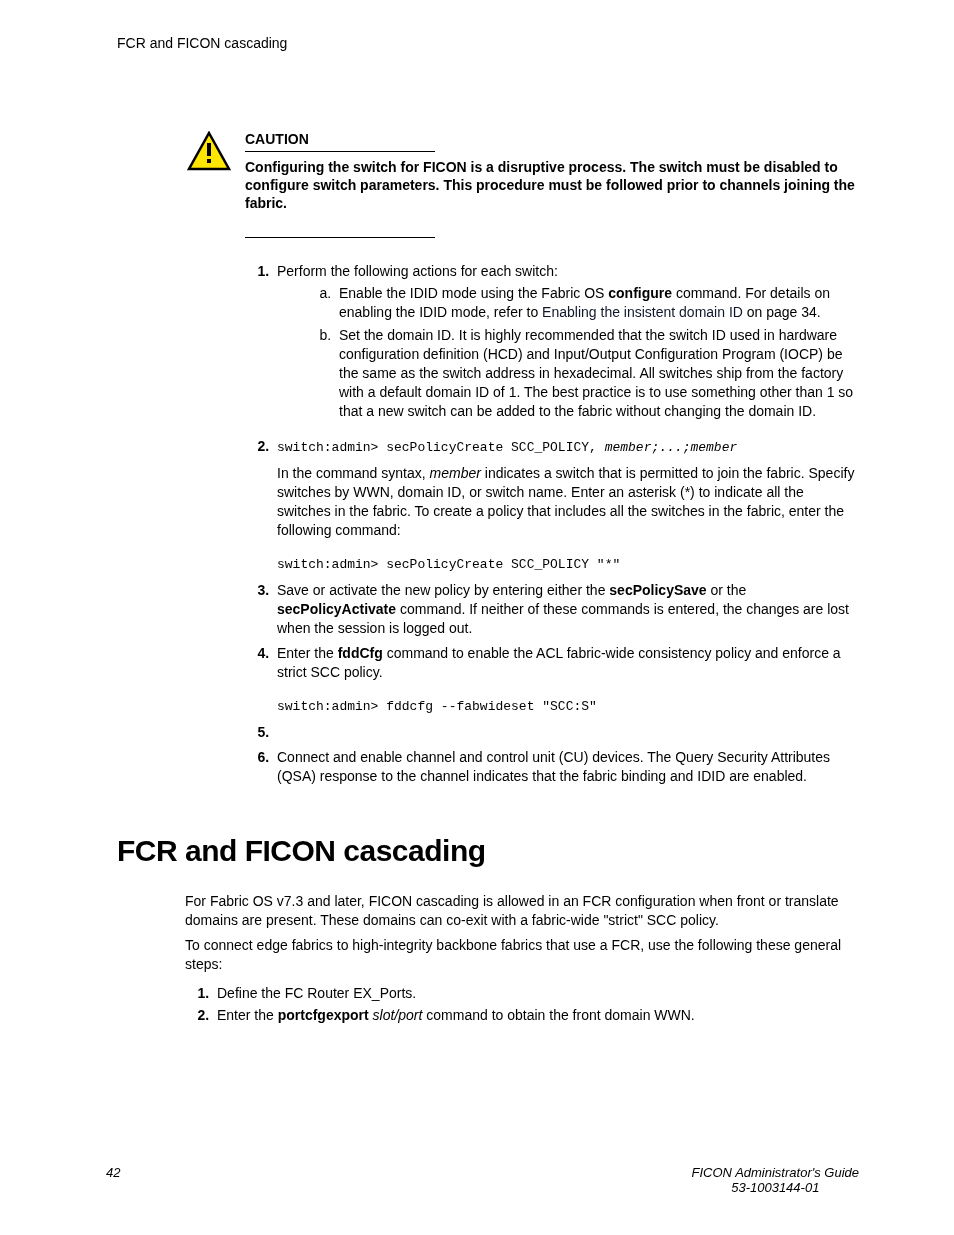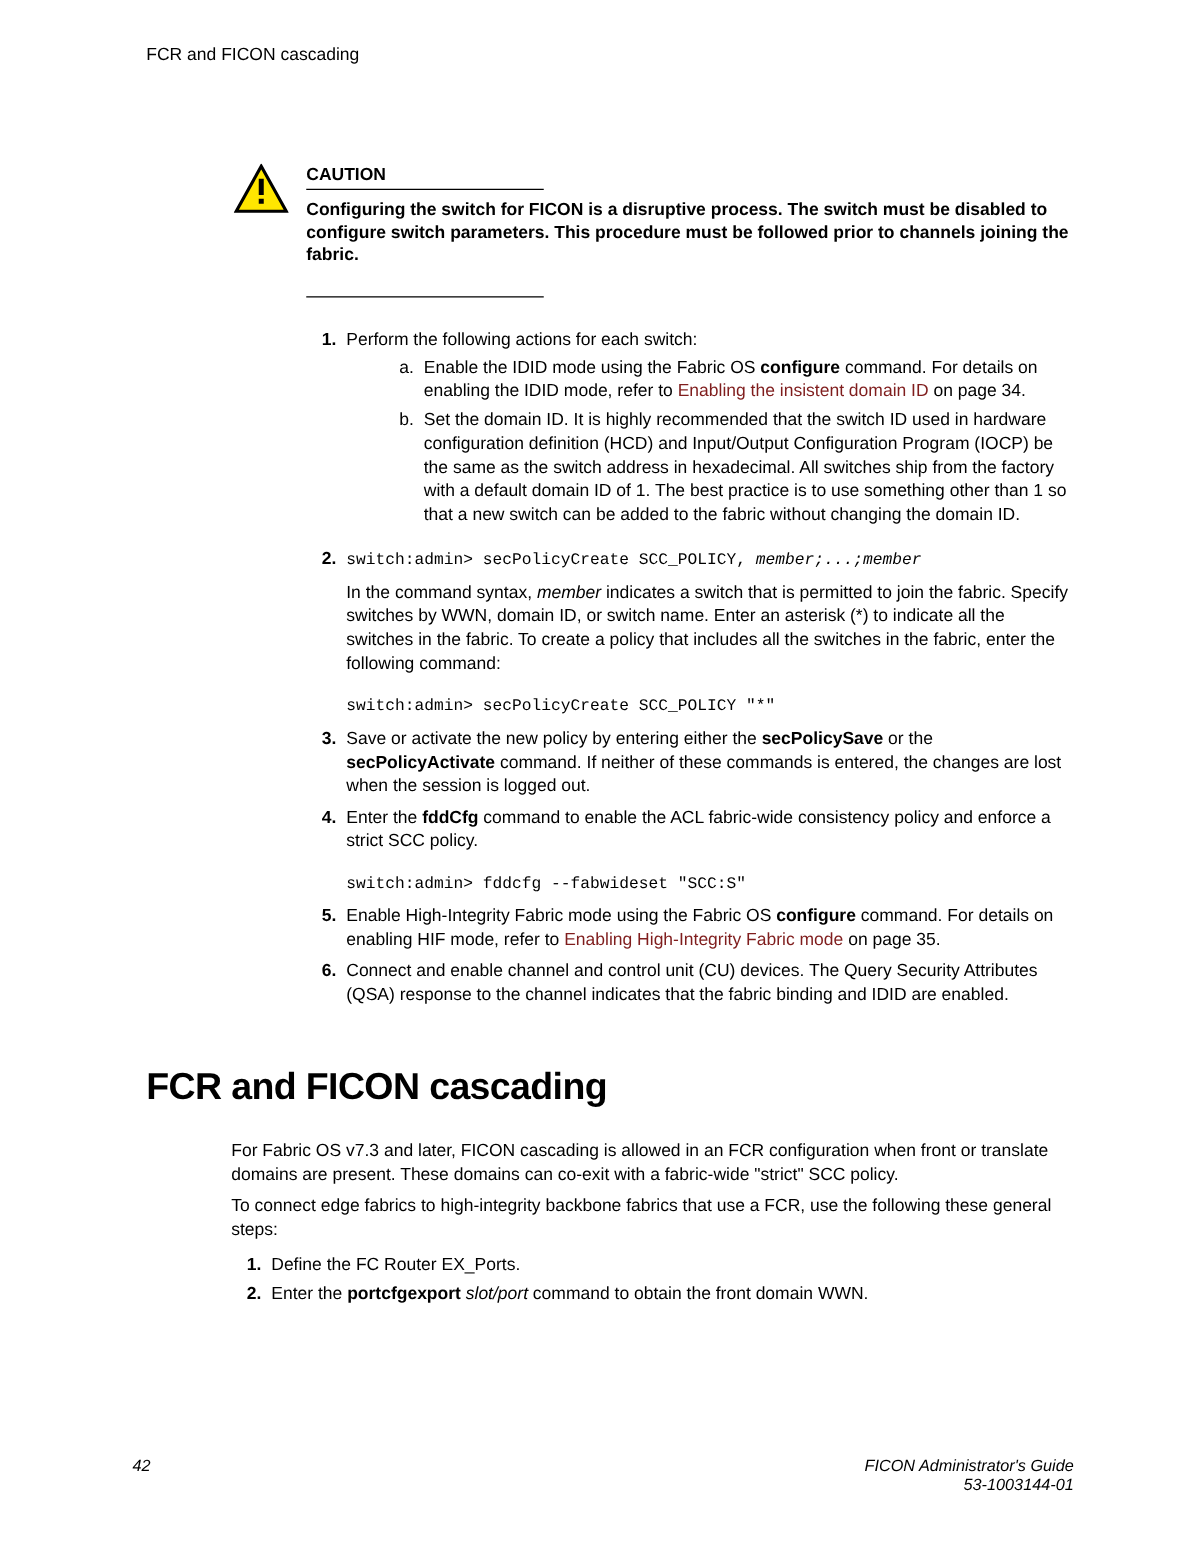--- a/index.html
+++ b/index.html
@@ -74,21 +74,21 @@
   }
   ol.sub-list {
     list-style-type: lower-alpha;
     margin: 4px 0 0 0;
     padding-left: 58px;
   }
   ol.sub-list > li {
     margin-bottom: 4px;
     padding-left: 4px;
   }
-  .link { color: #7f1d1d; }
+  .link { color: #0f172a; }
   .bold { font-weight: bold; }
   .italic { font-style: italic; }
   pre.code {
     font-family: "Courier New", monospace;
     font-size: 13px;
     margin: 16px 0 8px 0;
     white-space: pre;
   }
   .para {
     margin: 6px 0;
@@ -118,21 +118,21 @@
     position: absolute;
     bottom: 40px;
     left: 106px;
     right: 95px;
     display: flex;
     justify-content: space-between;
     font-style: italic;
     font-size: 13px;
     margin-top: 36px;
   }
-  .footer .right { text-align: right; }
+  .footer .right { text-align: center; }
 </style>
 </head>
 <body>
 
 <div class="page">
   <div class="running-header">FCR and FICON cascading</div>
 
   <div class="caution-block">
     <div class="caution-icon">
       <svg viewBox="0 0 44 40" width="44" height="40">
@@ -165,21 +165,20 @@
       <pre class="code">switch:admin&gt; secPolicyCreate SCC_POLICY "*"</pre>
     </li>
     <li>
       <span><span>Save or activate the new policy by entering either the </span><span class="bold">secPolicySave</span><span> or the </span><span class="bold">secPolicyActivate</span><span> command. If neither of these commands is entered, the changes are lost when the session is logged out.</span></span>
     </li>
     <li>
       <div><span>Enter the </span><span class="bold">fddCfg</span><span> command to enable the ACL fabric-wide consistency policy and enforce a strict SCC policy.</span></div>
       <pre class="code">switch:admin&gt; fddcfg --fabwideset "SCC:S"</pre>
     </li>
     <li>
-      <div><span>Enable High-Integrity Fabric mode using the Fabric OS </span><span class="bold">configure</span><span> command. For details on enabling HIF mode, refer to </span><span class="link">Enabling High-Integrity Fabric mode</span><span> on page 35.</span></div>
     </li>
     <li><span>Connect and enable channel and control unit (CU) devices. The Query Security Attributes (QSA) response to the channel indicates that the fabric binding and IDID are enabled.</span></li>
   </ol>
 
   <h1 class="section">FCR and FICON cascading</h1>
 
   <div class="body-col">
     <p class="para">For Fabric OS v7.3 and later, FICON cascading is allowed in an FCR configuration when front or translate domains are present. These domains can co-exit with a fabric-wide "strict" SCC policy.</p>
     <p class="para">To connect edge fabrics to high-integrity backbone fabrics that use a FCR, use the following these general steps:</p>
     <ol class="steps2">

